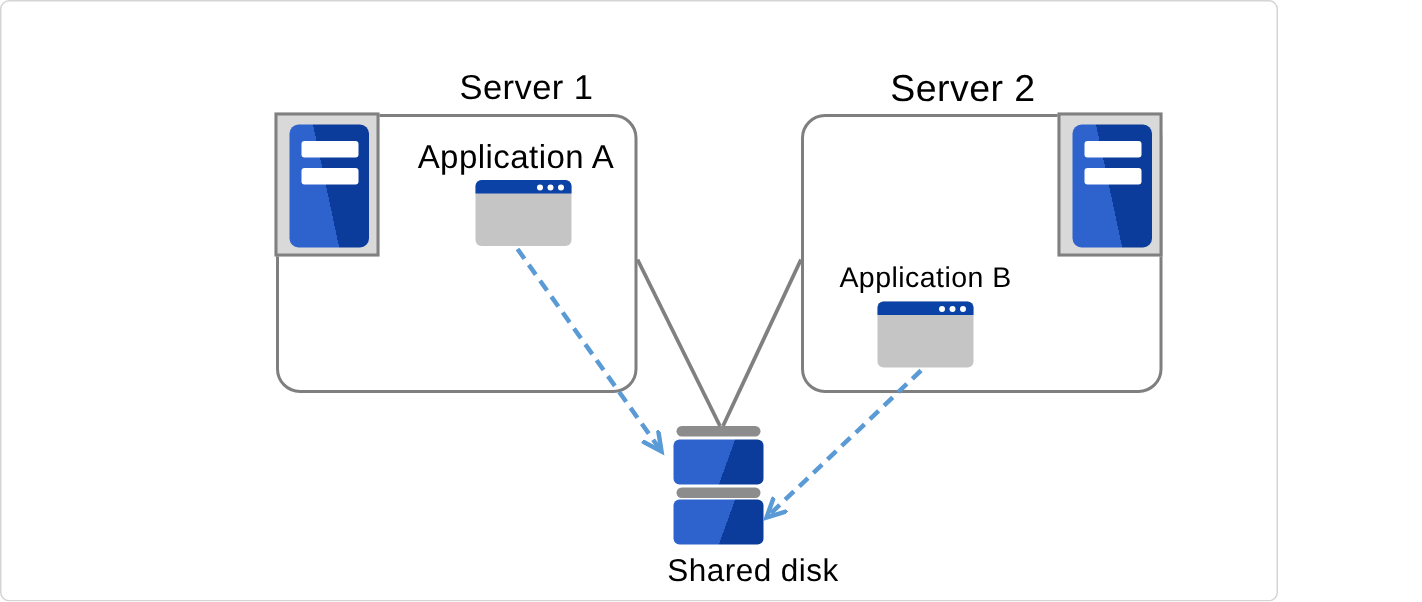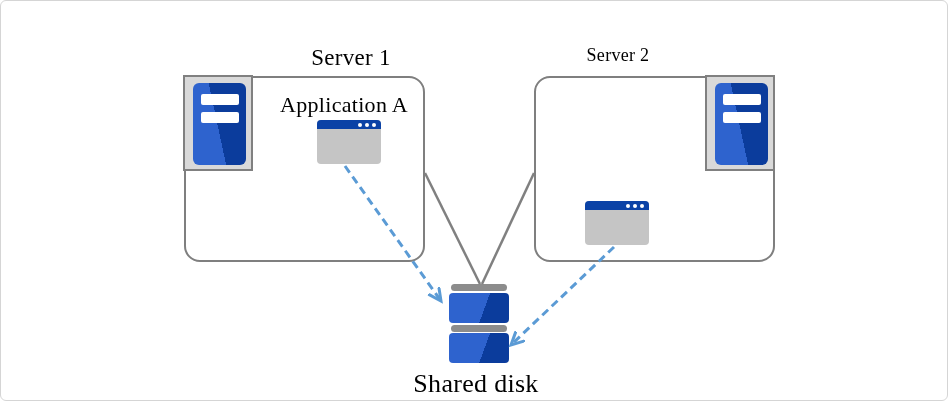--- a/index.html
+++ b/index.html
@@ -1,41 +1,41 @@
 <!DOCTYPE html>
 <html style="--blue-light: #2E63CE; --blue-dark: #0B3C9C; --app-titlebar: #0B42A6; --app-window-body: #C5C5C5; --icon-frame-bg: #D9D9D9; --icon-frame-border: #808080; --box-border: #7F7F7F; --line-gray: #808080; --arrow-blue: #5B9BD5; --disk-bar-gray: #8C8C8C; --text: #000000; --page-border: #D5D5D5; --background: #FFFFFF;"><head>
 <meta charset="utf-8">
 <style>
   html, body { margin: 0; padding: 0; background: #ffffff; }
 
   .canvas {
     position: relative;
-    width: 948px;
+    width: 852px;
     height: 401px;
     box-sizing: border-box;
     background: var(--background, #ffffff);
     border: 1px solid var(--page-border, #D5D5D5);
     border-radius: 6px;
     overflow: hidden;
-    font-family: Liberation Serif, serif;
+    font-family: Liberation Sans, sans-serif;
     color: var(--text, #000000);
   }
 
   .lbl {
     position: absolute;
     width: 200px;
     text-align: center;
     letter-spacing: 0.3px;
     white-space: nowrap;
   }
   #lblServer1 { left: 250px; top: 44px; font-size: 23px; }
-  #lblServer2 { left: 517px; top: 44px; font-size: 18px; }
+  #lblServer2 { left: 541px; top: 44px; font-size: 25px; }
   #lblAppA    { left: 243px; top: 91px; font-size: 22px; }
   #lblAppB    { left: 516px; top: 174px; font-size: 19px; }
-  #lblDisk    { left: 375px; top: 368px; font-size: 26px; text-align: center; }
+  #lblDisk    { left: 401px; top: 368px; font-size: 21px; text-align: center; }
 
   .server-box {
     position: absolute;
     top: 75px;
     width: 241px;
     height: 186px;
     box-sizing: border-box;
     background: #ffffff;
     border: 2px solid var(--box-border, #7F7F7F);
     border-radius: 16px;
@@ -163,20 +163,21 @@
 <body>
 
 <div class="canvas">
 
   <div class="server-box" id="box1"></div>
   <div class="server-box" id="box2"></div>
 
   <div class="lbl" id="lblServer1">Server 1</div>
   <div class="lbl" id="lblServer2">Server 2</div>
   <div class="lbl" id="lblAppA">Application A</div>
+  <div class="lbl" id="lblAppB">Application B</div>
   <div class="lbl" id="lblDisk">Shared disk</div>
 
   <div class="icon-frame" id="frame1">
     <div class="tower">
       <div class="slot slot1"></div>
       <div class="slot slot2"></div>
     </div>
   </div>
   <div class="icon-frame" id="frame2">
     <div class="tower">

